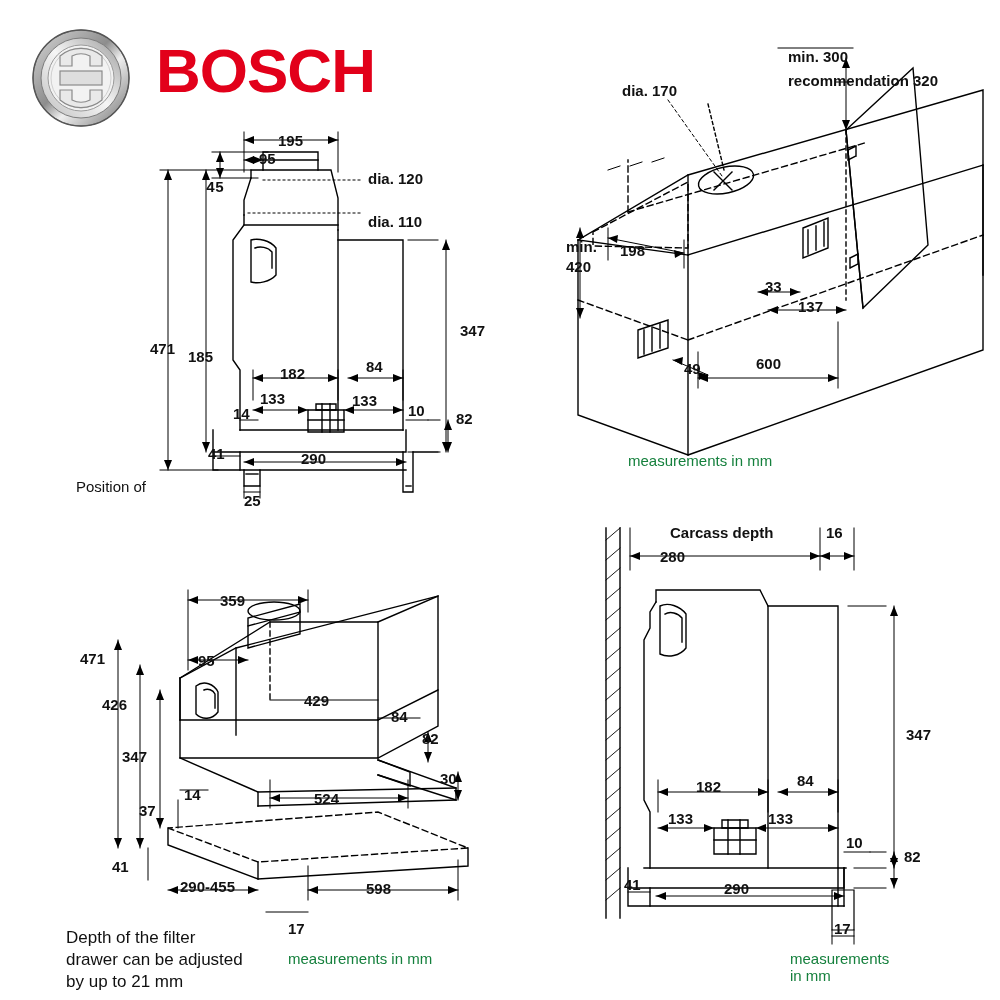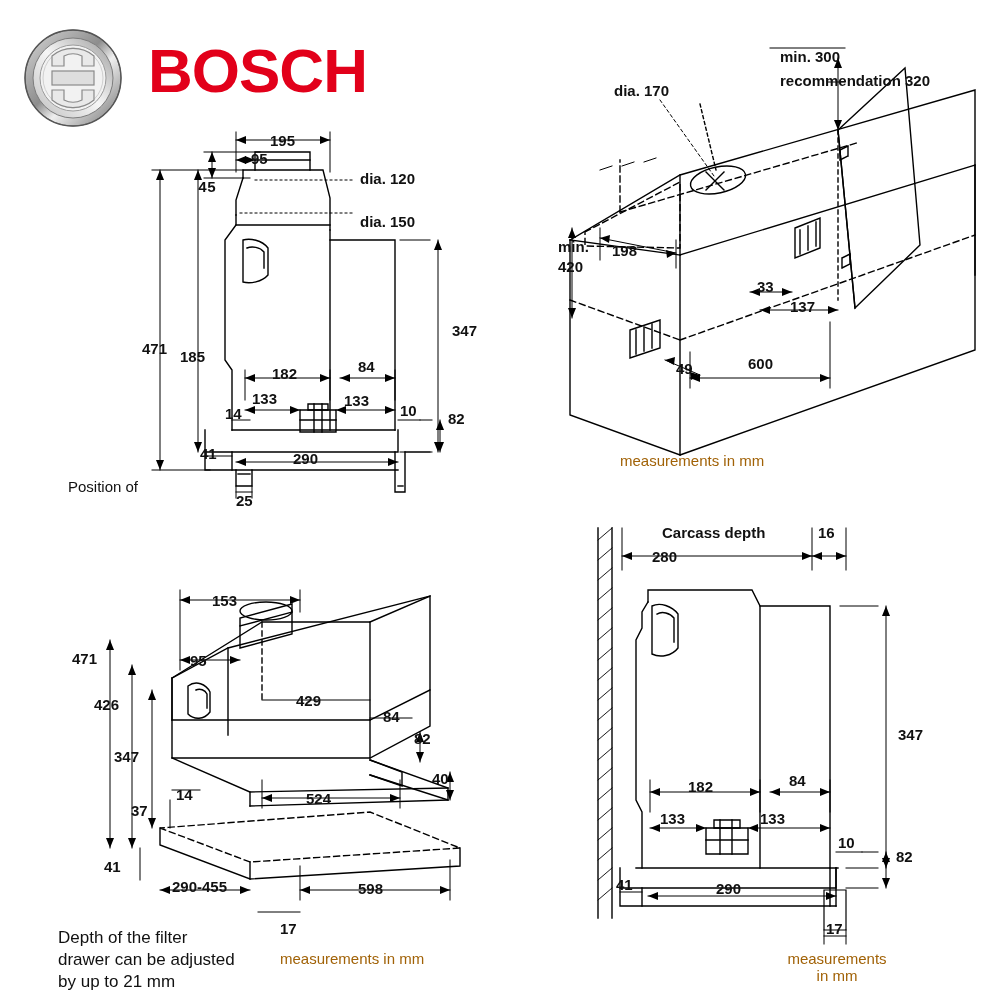--- a/index.html
+++ b/index.html
@@ -1,25 +1,25 @@
 <!DOCTYPE html>
 <html><head>
 <meta charset="utf-8">
 <style>
   html,body{margin:0;padding:0;background:#ffffff;}
   body{width:1000px;height:1000px;font-family:"Liberation Sans",sans-serif;color:#111;position:relative;overflow:hidden;}
-  #sheet{position:relative;width:892px;height:1000px;}
+  #sheet{position:relative;width:892px;height:1000px;margin-left:8px;}
   .lbl{position:absolute;font-size:15px;color:#111;white-space:nowrap;line-height:1.15;}
   .lbl.b{font-weight:bold;}
   .lbl.lg{font-size:17px;}
   svg{position:absolute;left:0;top:0;}
   .brand-text{position:absolute;font-family:"Liberation Sans",sans-serif;font-weight:bold;font-style:normal;
     color:#e2001a;font-size:62px;letter-spacing:-1px;}
   .logo{position:absolute;}
-  .unit-note{position:absolute;font-size:15px;color:#a16207;text-align:center;}
+  .unit-note{position:absolute;font-size:15px;color:#15803d;}
 </style>
 </head>
 <body>
 
 <div id="sheet">
 
   <div class="logo" style="left:14px;top:22px;">
     <svg width="118" height="112" viewBox="0 0 118 112">
       <defs>
         <linearGradient id="g1" x1="0" y1="0" x2="1" y2="1">
@@ -388,21 +388,21 @@
         <polygon points="886,852 882,862 890,862"></polygon>
           <polygon points="886,888 882,878 890,878"></polygon>
       </g>
     </g>
   </svg>
 
   <div class="lbl b" style="left:270px;top:132px;">195</div>
   <div class="lbl b" style="left:251px;top:150px;">95</div>
   <div class="lbl b" style="left:198px;top:180px;font-family:Liberation Mono, monospace;">45</div>
   <div class="lbl b" style="left:360px;top:170px;">dia. 120</div>
-  <div class="lbl b" style="left:360px;top:213px;">dia. 150</div>
+  <div class="lbl b" style="left:360px;top:213px;">dia. 110</div>
   <div class="lbl b" style="left:142px;top:340px;">471</div>
   <div class="lbl b" style="left:180px;top:348px;">185</div>
   <div class="lbl b" style="left:452px;top:322px;">347</div>
   <div class="lbl b" style="left:272px;top:365px;">182</div>
   <div class="lbl b" style="left:358px;top:358px;">84</div>
   <div class="lbl b" style="left:252px;top:390px;">133</div>
   <div class="lbl b" style="left:344px;top:392px;">133</div>
   <div class="lbl b" style="left:225px;top:405px;">14</div>
   <div class="lbl b" style="left:400px;top:402px;">10</div>
   <div class="lbl b" style="left:448px;top:410px;">82</div>
@@ -416,32 +416,32 @@
   <div class="lbl b" style="left:614px;top:82px;">dia. 170</div>
   <div class="lbl b" style="left:558px;top:238px;">min.</div>
   <div class="lbl b" style="left:558px;top:258px;">420</div>
   <div class="lbl b" style="left:612px;top:242px;">198</div>
   <div class="lbl b" style="left:757px;top:278px;">33</div>
   <div class="lbl b" style="left:790px;top:298px;">137</div>
   <div class="lbl b" style="left:676px;top:360px;">49</div>
   <div class="lbl b" style="left:748px;top:355px;">600</div>
   <div class="unit-note" style="left:620px;top:452px;">measurements in mm</div>
 
-  <div class="lbl b" style="left:212px;top:592px;">153</div>
+  <div class="lbl b" style="left:212px;top:592px;">359</div>
   <div class="lbl b" style="left:190px;top:652px;">95</div>
   <div class="lbl b" style="left:72px;top:650px;">471</div>
   <div class="lbl b" style="left:94px;top:696px;">426</div>
   <div class="lbl b" style="left:114px;top:748px;">347</div>
   <div class="lbl b" style="left:131px;top:802px;">37</div>
   <div class="lbl b" style="left:176px;top:786px;">14</div>
   <div class="lbl b" style="left:296px;top:692px;">429</div>
   <div class="lbl b" style="left:306px;top:790px;">524</div>
   <div class="lbl b" style="left:383px;top:708px;">84</div>
   <div class="lbl b" style="left:414px;top:730px;">82</div>
-  <div class="lbl b" style="left:432px;top:770px;">40</div>
+  <div class="lbl b" style="left:432px;top:770px;">30</div>
   <div class="lbl b" style="left:104px;top:858px;">41</div>
   <div class="lbl b" style="left:172px;top:878px;">290-455</div>
   <div class="lbl b" style="left:358px;top:880px;">598</div>
   <div class="lbl b" style="left:280px;top:920px;">17</div>
   <div class="lbl lg" style="left:58px;top:928px;">Depth of the filter</div>
   <div class="lbl lg" style="left:58px;top:950px;">drawer can be adjusted</div>
   <div class="lbl lg" style="left:58px;top:972px;">by up to 21 mm</div>
   <div class="unit-note" style="left:280px;top:950px;">measurements in mm</div>
 
   <div class="lbl b" style="left:662px;top:524px;">Carcass depth</div>

